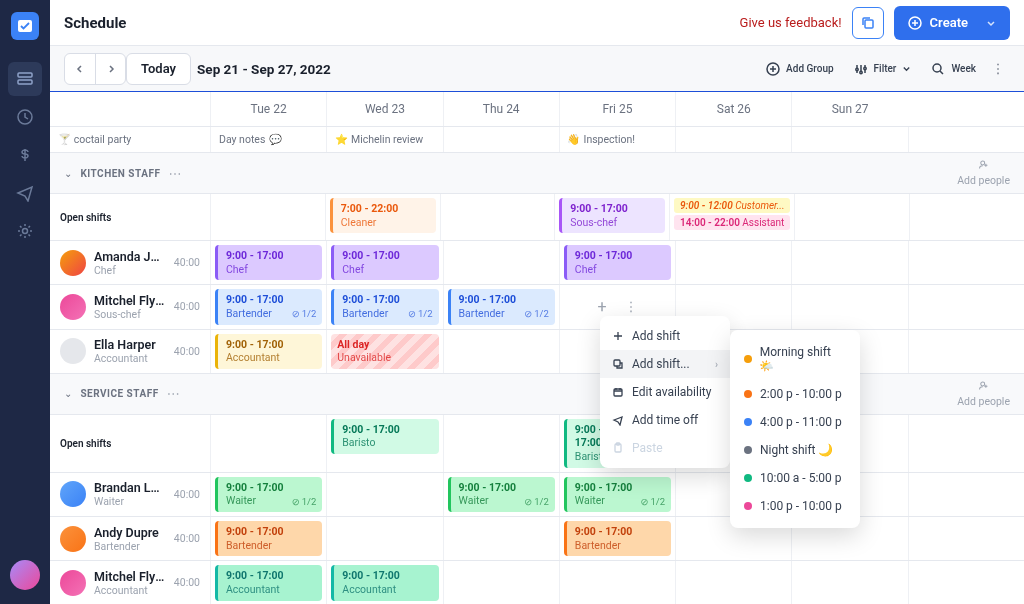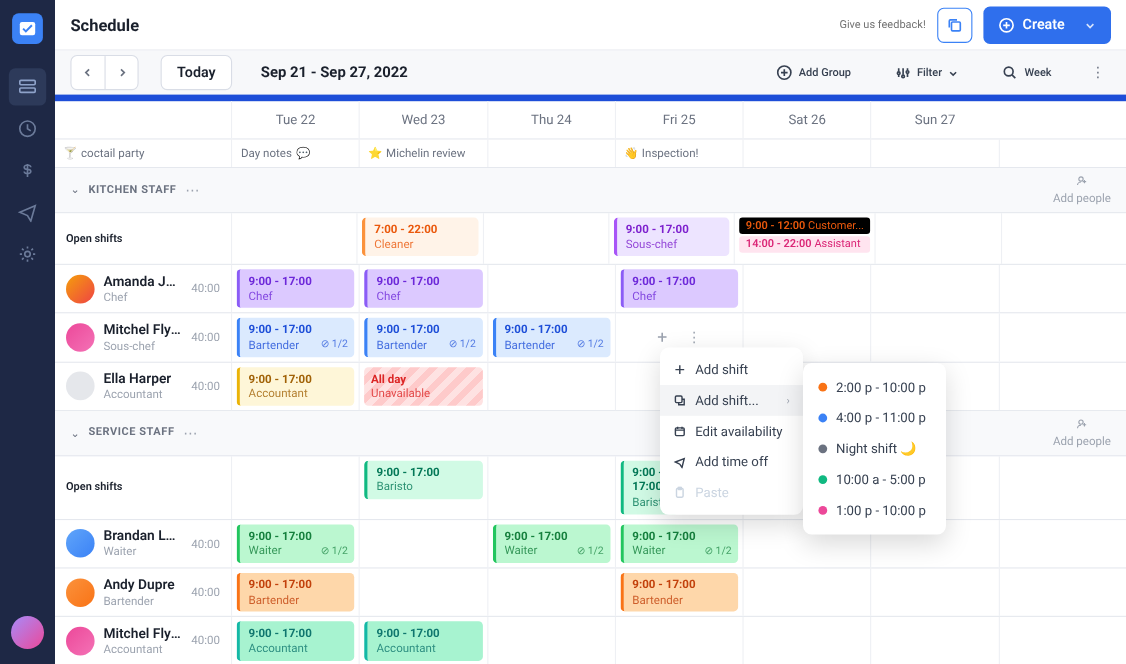--- a/index.html
+++ b/index.html
@@ -9,26 +9,26 @@
 .sidebar-logo { width: 28px; height: 28px; background: #3b82f6; border-radius: 6px; display: flex; align-items: center; justify-content: center; margin-bottom: 20px; }
 .sidebar-item { width: 34px; height: 34px; display: flex; align-items: center; justify-content: center; border-radius: 6px; margin: 2px 0; cursor: pointer; color: #6b7a99; }
 .sidebar-item.active { background: #2d3a5a; color: #8ea2c9; }
 .sidebar-spacer { flex: 1; }
 .sidebar-avatar { width: 30px; height: 30px; border-radius: 50%; background: linear-gradient(135deg, #a78bfa, #ec4899); margin-bottom: 14px; }
 
 .main { flex: 1; display: flex; flex-direction: column; overflow: hidden; }
 .header { height: 46px; display: flex; align-items: center; padding: 4px 14px; border-bottom: 1px solid #e5e8ee; }
 .header-title { font-size: 15px; font-weight: 700; color: #1a202c; }
 .header-spacer { flex: 1; }
-.feedback-link { color: #737373; font-size: 10px; margin-right: 10px; cursor: pointer; }
+.feedback-link { color: #b91c1c; font-size: 13px; margin-right: 10px; cursor: pointer; }
 .header-icon-btn { width: 32px; height: 32px; border: 1px solid #3b82f6; border-radius: 6px; display: flex; align-items: center; justify-content: center; margin-right: 10px; color: #3b82f6; cursor: pointer; }
 .create-btn { background: #2f6fed; color: #fff; border-radius: 6px; height: 34px; padding: 0 14px; display: flex; align-items: center; gap: 8px; font-weight: 600; font-size: 13px; cursor: pointer; }
 .create-btn .chev { margin-left: 10px; opacity: .8; }
 
-.toolbar { height: 46px; background: #f7f8fa; border-bottom: 6px solid #1d4ed8; display: flex; align-items: center; padding: 0 14px; gap: 20px; }
+.toolbar { height: 46px; background: #f7f8fa; border-bottom: 1px solid #1d4ed8; display: flex; align-items: center; padding: 0 14px; gap: 0; }
 .nav-arrows { display: flex; border: 1px solid #d9dde6; border-radius: 6px; overflow: hidden; background: #fff; }
 .nav-arrow { width: 30px; height: 30px; display: flex; align-items: center; justify-content: center; cursor: pointer; color: #6b7280; }
 .nav-arrow + .nav-arrow { border-left: 1px solid #d9dde6; }
 .today-btn { background: #fff; border: 1px solid #d9dde6; border-radius: 6px; height: 32px; padding: 0 14px; display: flex; align-items: center; font-weight: 600; font-size: 13px; cursor: pointer; color: #1a202c; }
 .date-range { font-weight: 700; font-size: 13.5px; color: #1a202c; margin-left: 6px; }
 .toolbar-spacer { flex: 1; }
 .toolbar-btn { display: flex; align-items: center; gap: 6px; color: #374151; font-size: 10px; padding: 0 10px; height: 30px; cursor: pointer; font-weight: 500; }
 .dots-btn { width: 24px; display: flex; align-items: center; justify-content: center; color: #6b7280; cursor: pointer; }
 
 .grid { flex: 1; overflow: auto; }
@@ -67,21 +67,21 @@
 .purple-dark { background: #dcc9ff; border-left-color: #8b5cf6; color: #6d28d9; }
 .blue { background: #dbeafe; border-left-color: #3b82f6; color: #1d4ed8; }
 .yellow { background: #fef6d8; border-left-color: #eab308; color: #a16207; }
 .unavail { background: repeating-linear-gradient(135deg, #fee2e2 0, #fee2e2 6px, #fecaca 6px, #fecaca 12px); color: #dc2626; border-left: none; padding-left: 6px; }
 .teal-light { background: #d1fae5; border-left-color: #10b981; color: #047857; }
 .green { background: #bbf7d0; border-left-color: #22c55e; color: #15803d; }
 .orange { background: #fed7aa; border-left-color: #f97316; color: #c2410c; }
 .teal { background: #a7f3d0; border-left-color: #14b8a6; color: #0f766e; }
 
 .mini-shift { font-size: 10px; padding: 2px 6px; border-radius: 3px; margin-bottom: 2px; white-space: nowrap; overflow: hidden; text-overflow: ellipsis; }
-.mini-orange { background: #000000; color: #ea580c; }
+.mini-orange { background: #fef9c3; color: #ea580c; font-style: italic; }
 .mini-pink { background: #ffe4ef; color: #db2777; }
 
 .add-cell { display: flex; align-items: center; justify-content: center; gap: 18px; color: #9ca3af; }
 .plus-icon { font-size: 16px; }
 
 .context-menu { position: absolute; background: #fff; border-radius: 8px; box-shadow: 0 8px 24px rgba(0,0,0,.15); padding: 6px 0; width: 130px; z-index: 100; font-size: 12px; }
 .context-menu .item { padding: 7px 12px; display: flex; align-items: center; gap: 8px; cursor: pointer; color: #374151; }
 .context-menu .item.hover { background: #f3f4f6; }
 .context-menu .item.disabled { color: #cbd5e1; }
 .context-menu .item .arrow { margin-left: auto; color: #9ca3af; font-size: 10px; }
@@ -563,20 +563,24 @@
         <svg width="12" height="12" viewBox="0 0 12 12" fill="none" stroke="currentColor" stroke-width="1.3">
           <rect x="3" y="2" width="6" height="8" rx="1"></rect>
           <rect x="4.5" y="1" width="3" height="2" rx=".5"></rect>
         </svg>
         <span>Paste</span>
       </div>
   </div>
 
   <div class="submenu" style="top:330px; left:730px;">
     <div class="sitem">
+        <span class="dot" style="background:#f59e0b"></span>
+        <span>Morning shift 🌤️</span>
+      </div>
+    <div class="sitem">
         <span class="dot" style="background:#f97316"></span>
         <span>2:00 p - 10:00 p</span>
       </div>
     <div class="sitem">
         <span class="dot" style="background:#3b82f6"></span>
         <span>4:00 p - 11:00 p</span>
       </div>
     <div class="sitem">
         <span class="dot" style="background:#6b7280"></span>
         <span>Night shift 🌙</span>

